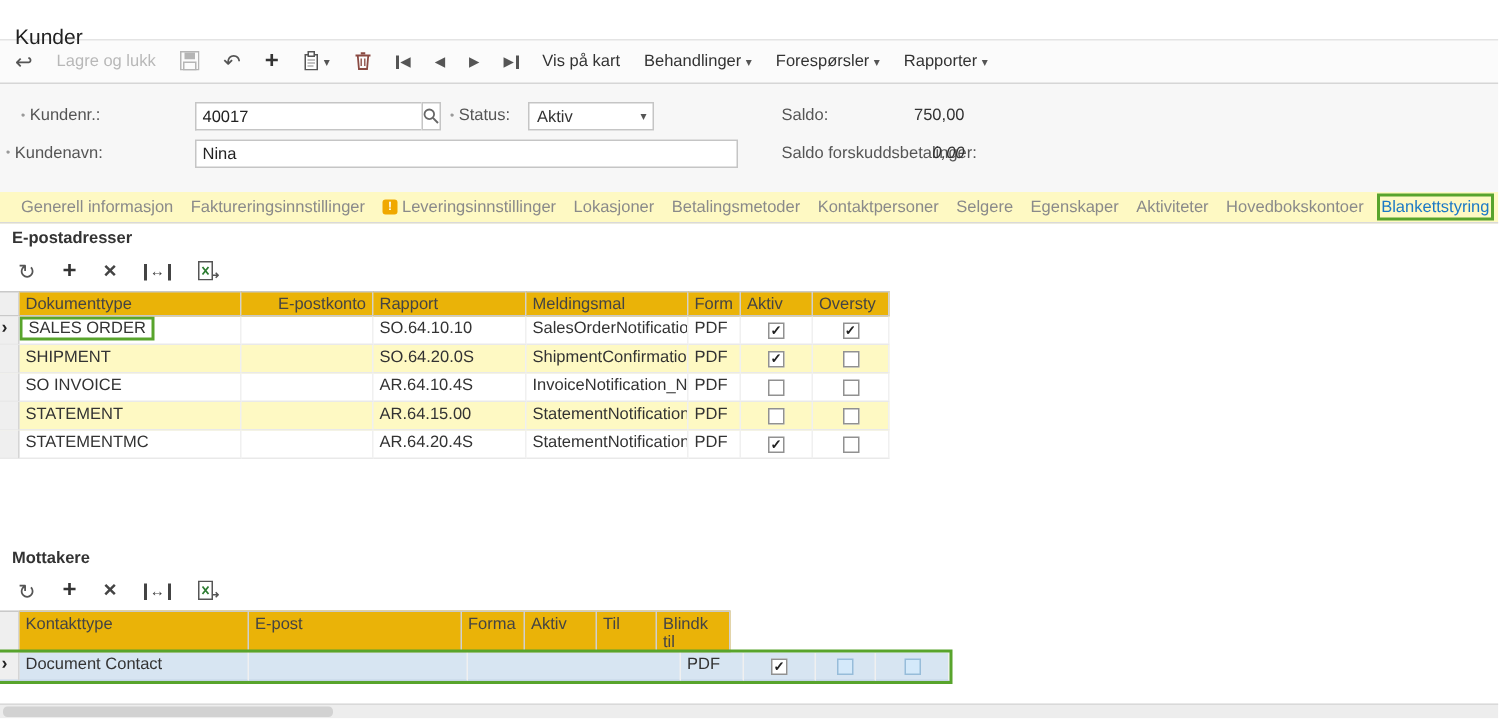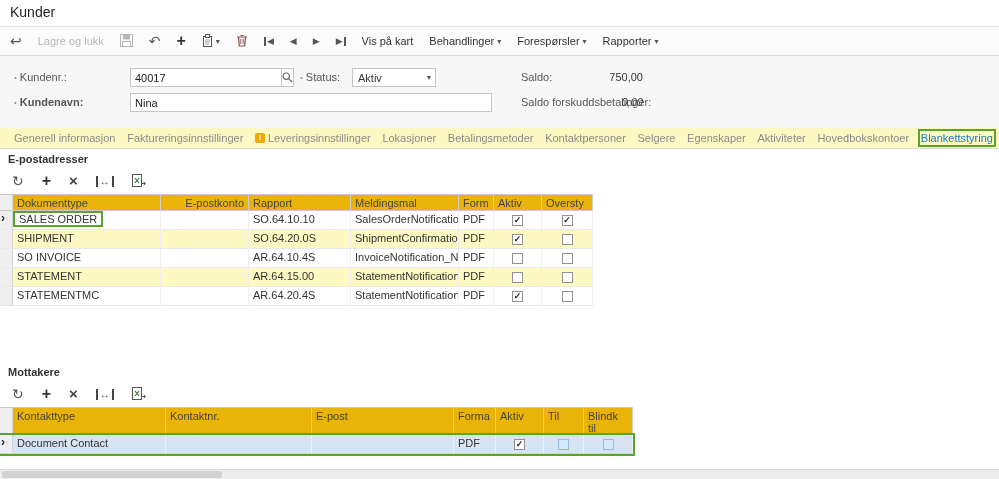--- a/index.html
+++ b/index.html
@@ -1,19 +1,19 @@
 <!DOCTYPE html>
 <html><head>
 <meta charset="utf-8">
 <style>
   * { box-sizing: border-box; margin: 0; padding: 0; }
   body { font-family: "Liberation Sans", sans-serif; font-size: 11px; color: #333; background: #fff; }
   .app { position: relative; width: 999px; height: 479px; background: #fff; overflow: hidden; }
 
-  .titlebar { height: 26px; padding: 4px 10px 0 10px; font-size: 14px; color: #222; }
+  .titlebar { height: 26px; padding: 16px 10px 0 10px; font-size: 14px; color: #222; }
 
   .mtb { height: 30px; display: flex; align-items: center; gap: 16px; padding: 0 10px;
          background: #fbfbfb; border-top: 1px solid #e4e4e4; border-bottom: 1px solid #d6d6d6; }
   .tbtn { display: inline-flex; align-items: center; gap: 3px; cursor: pointer; color: #444; white-space: nowrap; }
   .tbtn .ic { font-size: 14px; line-height: 14px; color: #555; }
   .tbtn.plus .ic { font-size: 16px; font-weight: bold; color: #333; }
   .tbtn.txt { color: #333; }
   .tbtn.disabled { color: #b8b8b8; }
   .caret { font-size: 8px; color: #555; }
   .tri { font-size: 9px; color: #555; line-height: 10px; }
@@ -163,21 +163,21 @@
         </span>
     </span>
     <span class="flabel" style="left:300px; top:15px;"><span class="bullet">•</span><span>Status:</span></span>
     <span class="select" style="left:352px; top:12px; width:84px;">
         <span>Aktiv</span>
         <span class="caret">▾</span>
       </span>
     <span class="flabel" style="left:521px; top:15px;">Saldo:</span>
     <span class="fvalue" style="left:575px; top:15px; width:68px;">750,00</span>
 
-    <span class="flabel" style="left:14px; top:40px;font-weight:bold;"><span class="bullet">•</span><span>Kundenavn:</span></span>
+    <span class="flabel" style="left:4px; top:40px;"><span class="bullet">•</span><span>Kundenavn:</span></span>
     <input class="finput" style="left: 130px; top: 37px; width: 362px;" value="Nina">
     <span class="flabel" style="left:521px; top:40px;">Saldo forskuddsbetalinger:</span>
     <span class="fvalue" style="left:575px; top:40px; width:68px;font-style:italic;">0,00</span>
   </div>
 
   <div class="tabbar">
     <span class="tab">Generell informasjon</span>
     <span class="tab">Faktureringsinnstillinger</span>
     <span class="tab">
         <span class="warn">!</span>
@@ -336,21 +336,20 @@
             <path d="M3 4l4 5M7 4l-4 5" stroke="#2e7d32" stroke-width="1.2"></path>
             <path d="M10 9.5h3.2M11.8 7.8l1.6 1.7-1.6 1.7" fill="none" stroke="#555" stroke-width="1"></path>
           </svg></span>
       </span>
   </div>
 
   <div class="grid">
     <div class="ghead ghead2">
       <div class="hcell sel"></div>
       <div class="hcell w2-type">Kontakttype</div>
-      <div class="hcell w2-nr">Kontaktnr.</div>
       <div class="hcell w2-post">E-post</div>
       <div class="hcell w2-forma">Forma</div>
       <div class="hcell w2-aktiv">Aktiv</div>
       <div class="hcell w2-til">Til</div>
       <div class="hcell w2-blind">Blindk til</div>
     </div>
 
     <div class="grow rowsel annot-row">
       <div class="cell sel"><span class="rowptr">›</span></div>
       <div class="cell w2-type">Document Contact</div>

